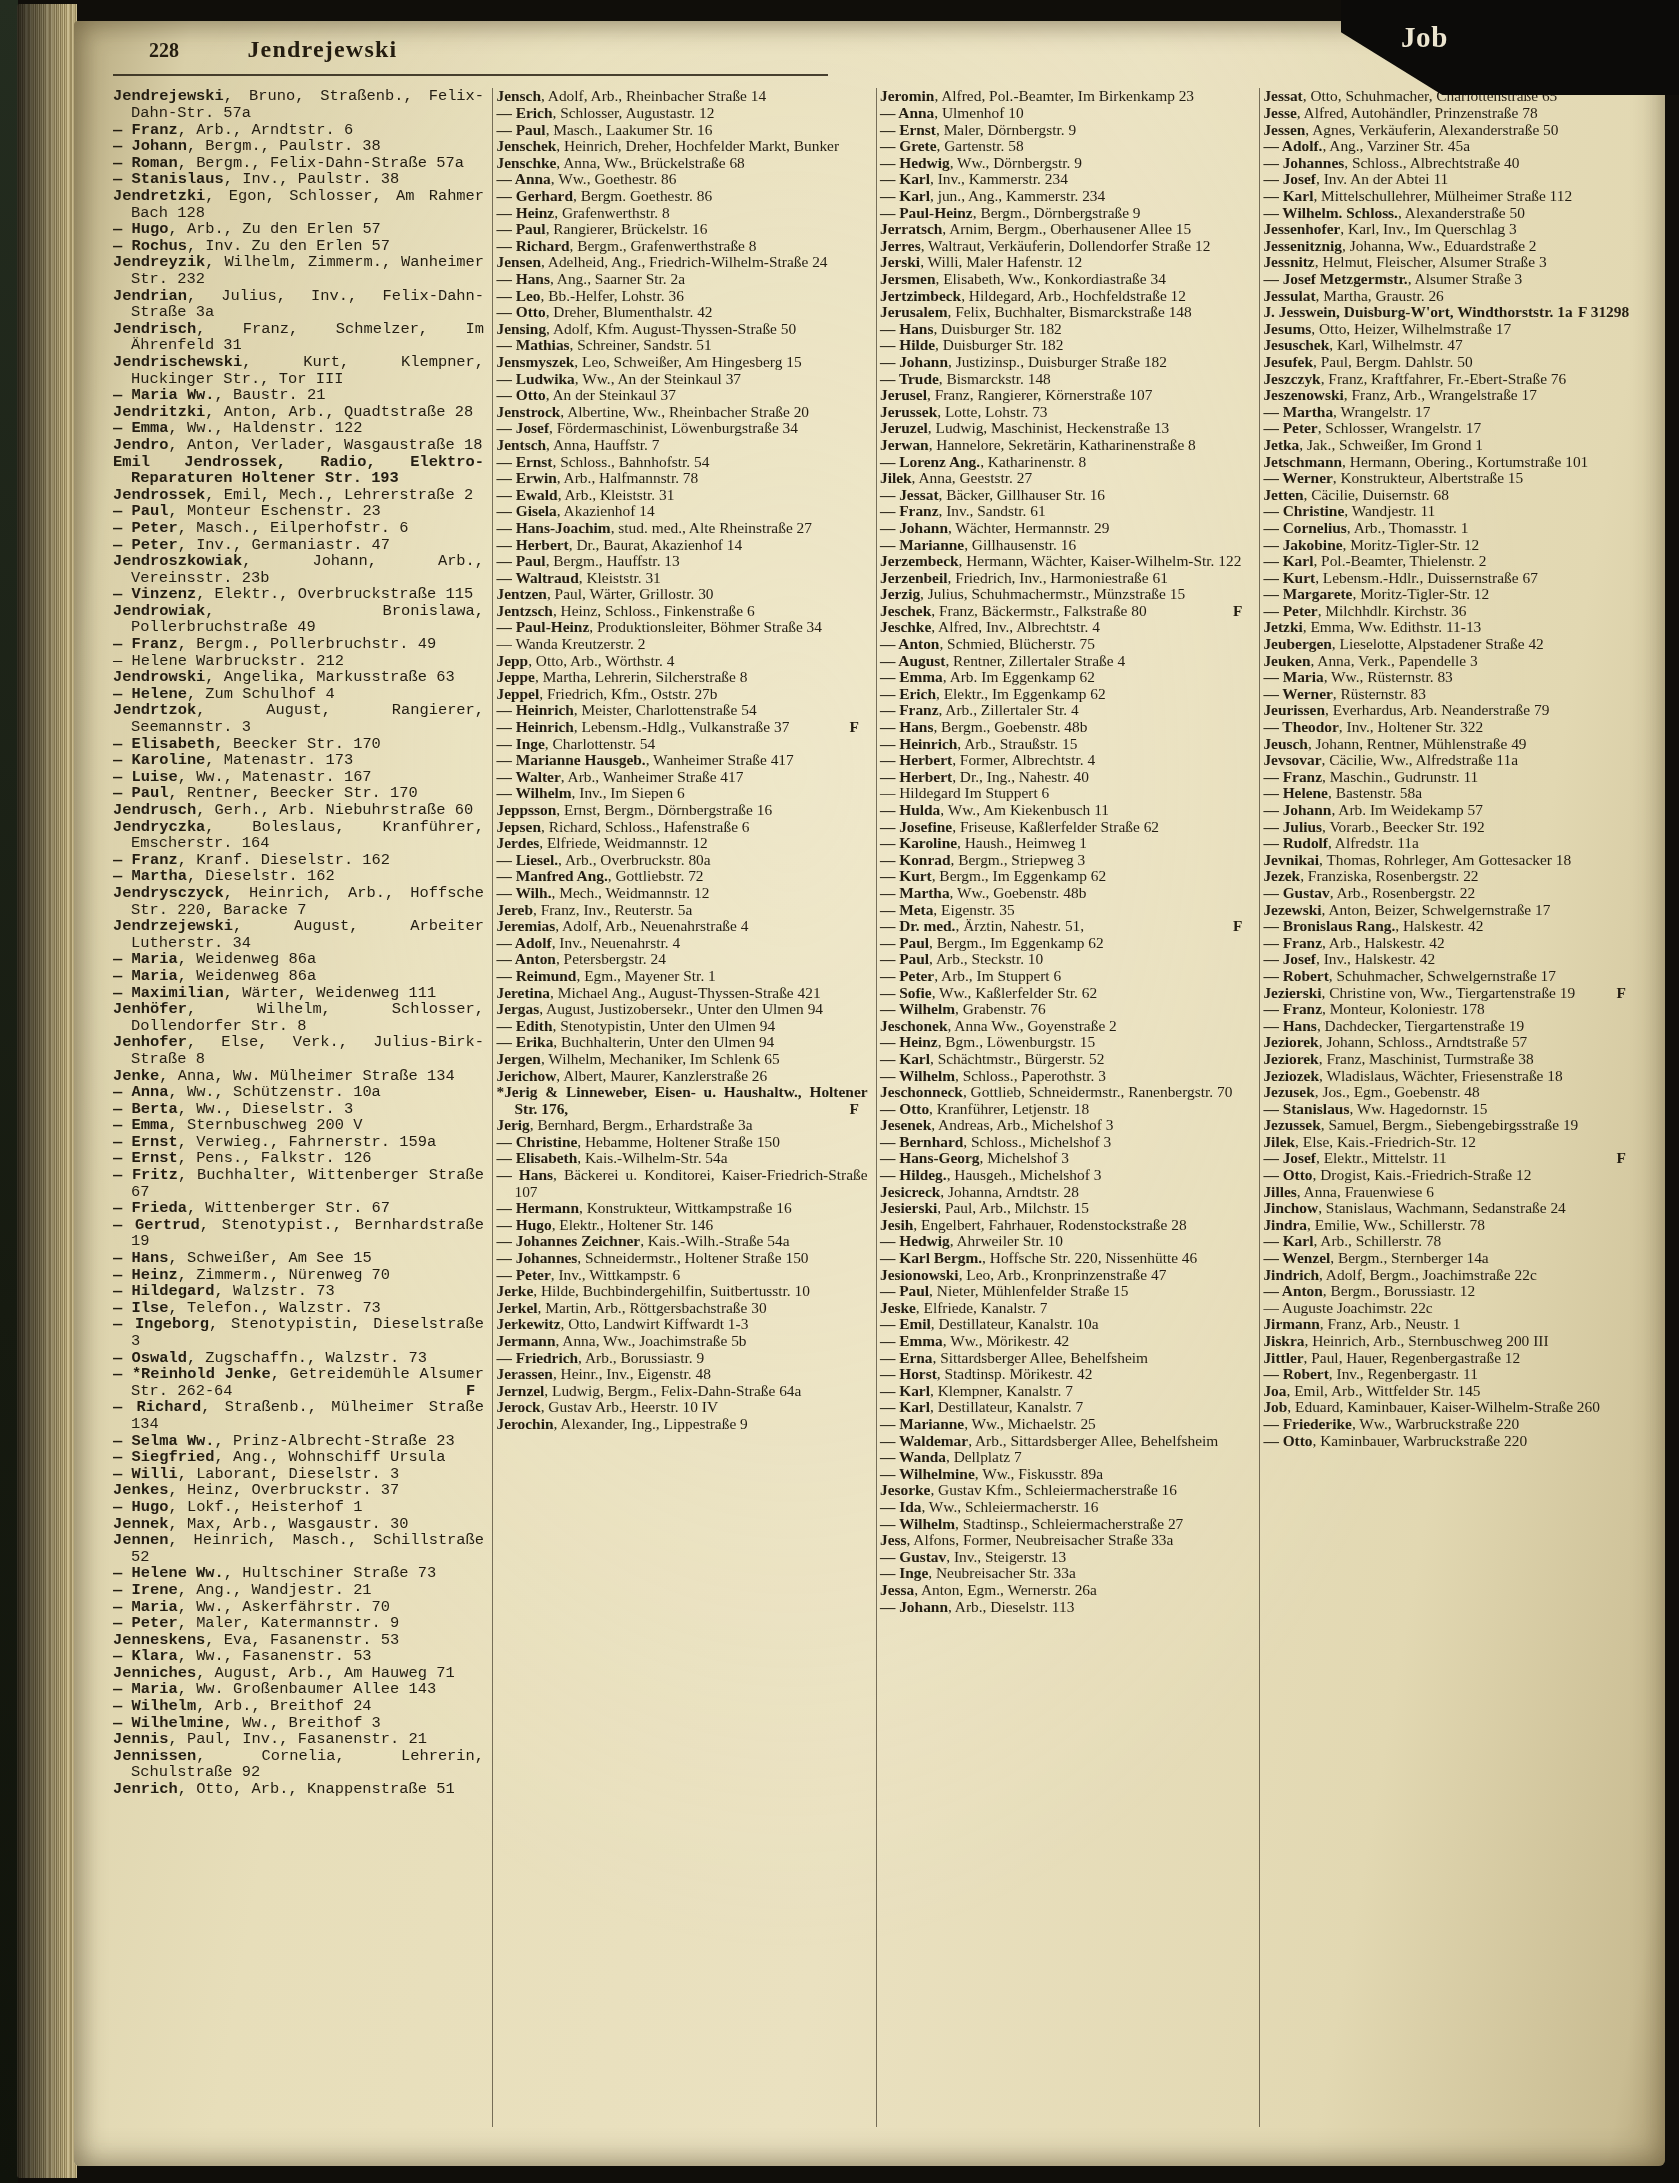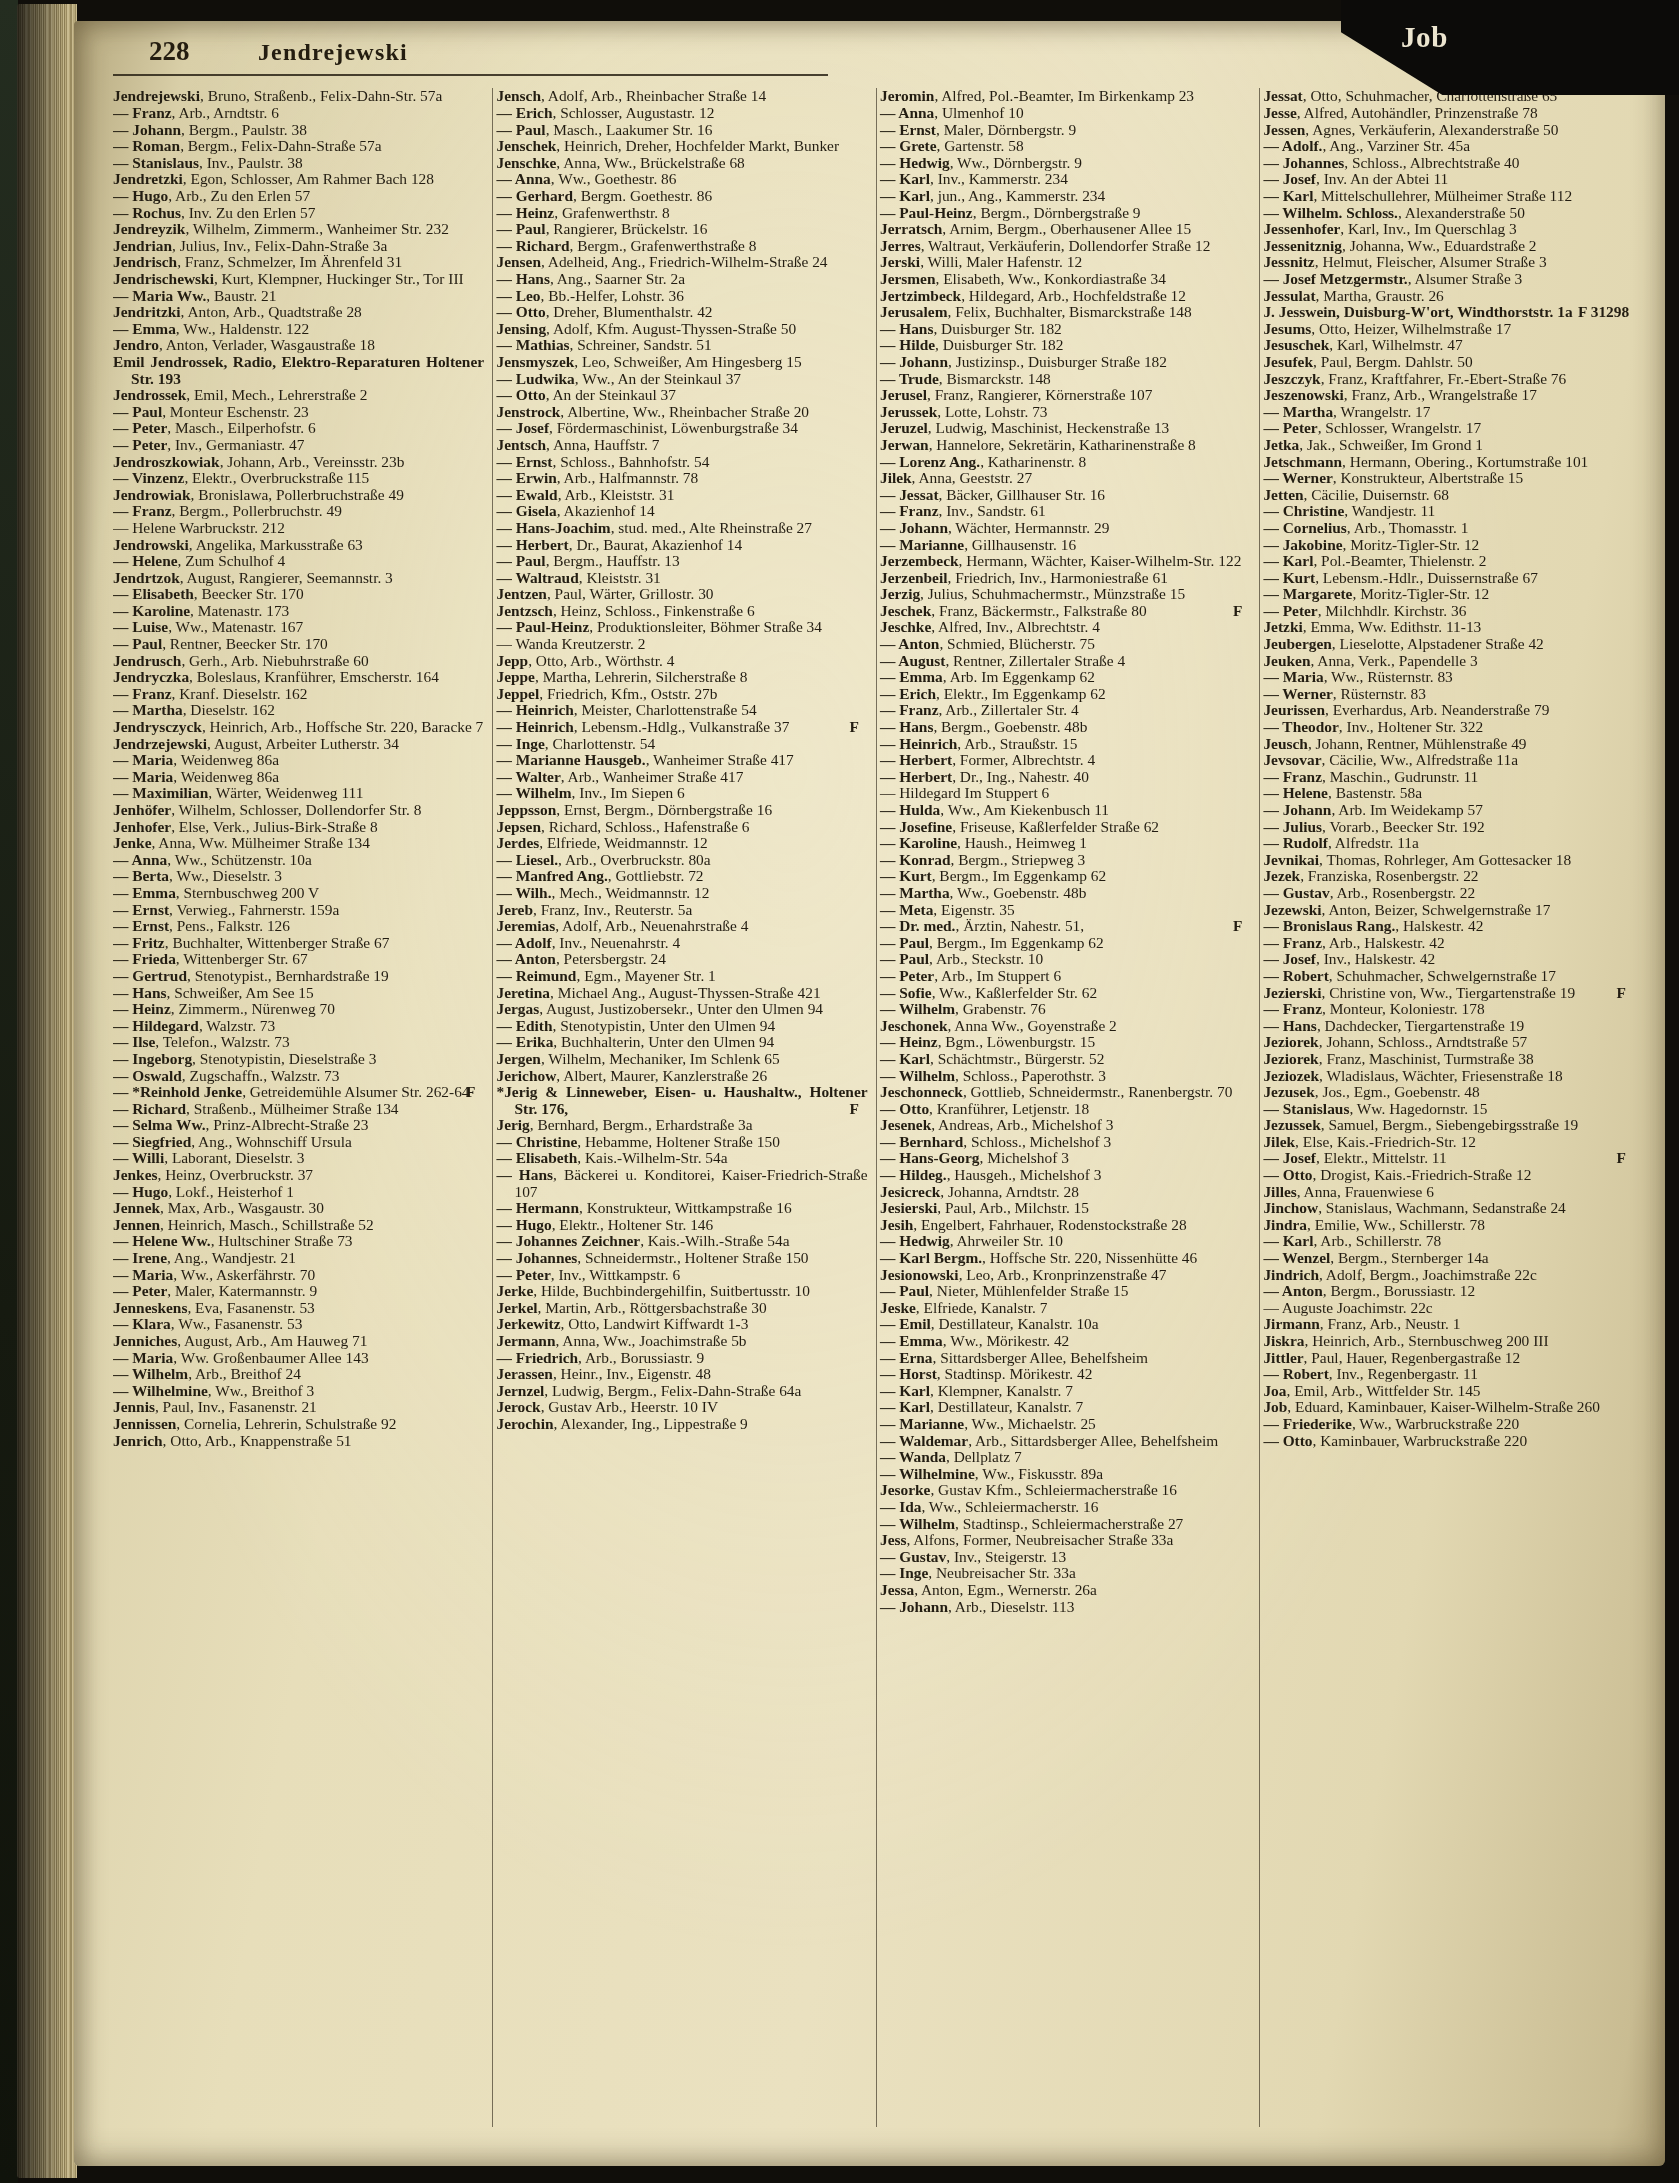--- a/index.html
+++ b/index.html
@@ -31,27 +31,27 @@
   }
 
   
   .corner-tear{position:absolute;top:0;right:0;width:338px;height:95px;background:#0c0b09;
     clip-path:polygon(0 0,100% 0,100% 100%,30% 100%,0 34%);}
   .corner-tear .guide-right{
     position:absolute;left:60px;top:20.5px;
     color:#ece5cf;font-weight:bold;font-size:29px;letter-spacing:0.6px;}
 
   .header{position:relative;height:39px;}
-  .pagenum{font-size:27px;font-weight:bold;color:#241d10;margin-left:36px;}
+  .pagenum{font-size:20px;font-weight:bold;color:#241d10;margin-left:36px;}
   .guide-left{font-size:24px;font-weight:bold;color:#241d10;margin-left:66px;letter-spacing:1.2px;}
   .header-rule{position:absolute;left:0;bottom:-1.2px;width:47%;height:2.4px;background:#2a2315;opacity:.85;}
 
   .columns{display:flex;gap:8.4px;margin-top:13.3px;height:2039px;}
   .col{flex:1 1 0;overflow:hidden;border-left:1.2px solid rgba(40,32,18,.6);padding-left:3px;}
-  .col:first-child{border-left:none;padding-left:0;}
+  .col:first-child{border-left:none;padding-left:0;font-family:Liberation Mono, monospace;}
 
   .entry{
     margin:0;color:#231d12;
     font-size:15.4px;line-height:16.6px;
     padding-left:18px;text-indent:-18px;
     text-align:justify;
   }
   .entry b{font-weight:bold;}
   .entry.bold{font-weight:bold;}
   .entry .flag{float:right;font-weight:bold;padding-left:4.8px;}

